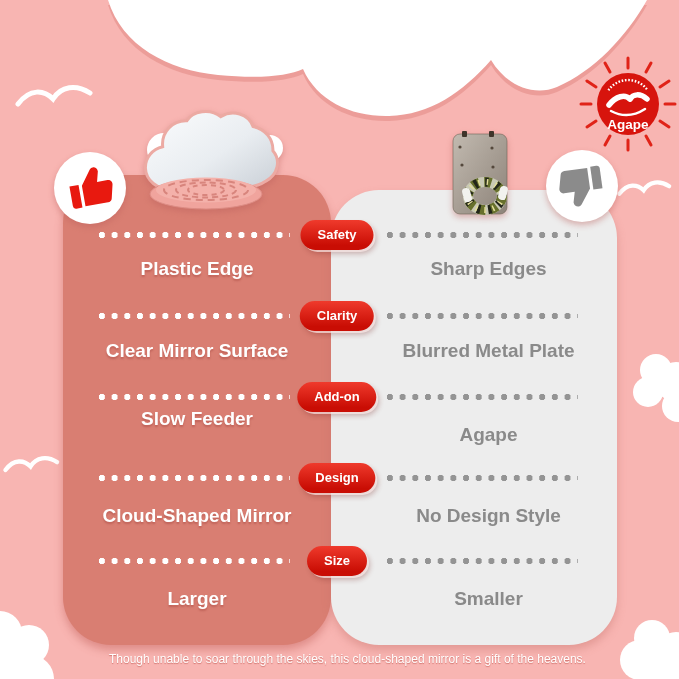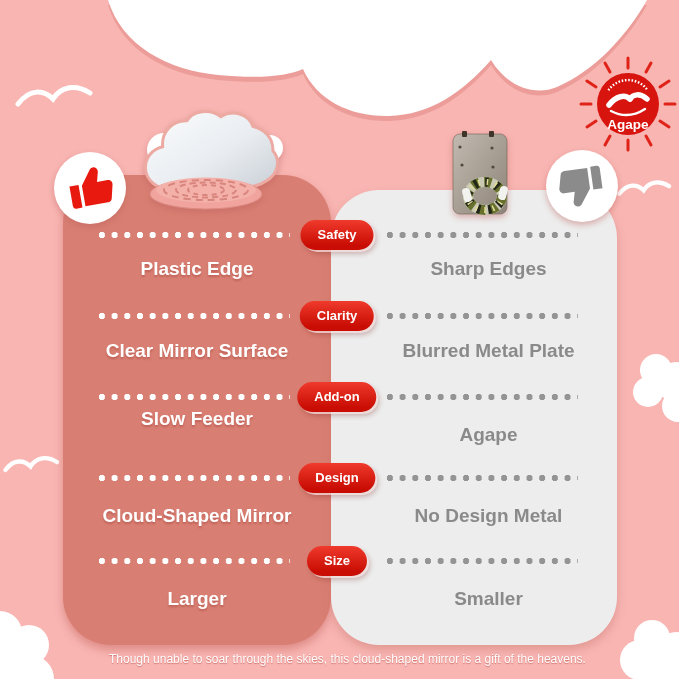--- a/index.html
+++ b/index.html
@@ -225,21 +225,21 @@
     <div class="dots dots-right" style="top:393px"></div>
     <div class="pill" style="top:382px">Add-on</div>
     <div class="val val-left" style="top:403px">Slow Feeder</div>
     <div class="val val-right" style="top:419px">Agape</div>
   </div>
   <div class="row">
     <div class="dots dots-left" style="top:474px"></div>
     <div class="dots dots-right" style="top:474px"></div>
     <div class="pill" style="top:463px">Design</div>
     <div class="val val-left" style="top:500px">Cloud-Shaped Mirror</div>
-    <div class="val val-right" style="top:500px">No Design Metal</div>
+    <div class="val val-right" style="top:500px">No Design Style</div>
   </div>
   <div class="row">
     <div class="dots dots-left" style="top:557px"></div>
     <div class="dots dots-right" style="top:557px"></div>
     <div class="pill" style="top:546px">Size</div>
     <div class="val val-left" style="top:583px">Larger</div>
     <div class="val val-right" style="top:583px">Smaller</div>
   </div>
 
   <div class="abs caption">Though unable to soar through the skies, this cloud-shaped mirror is a gift of the heavens.</div>

